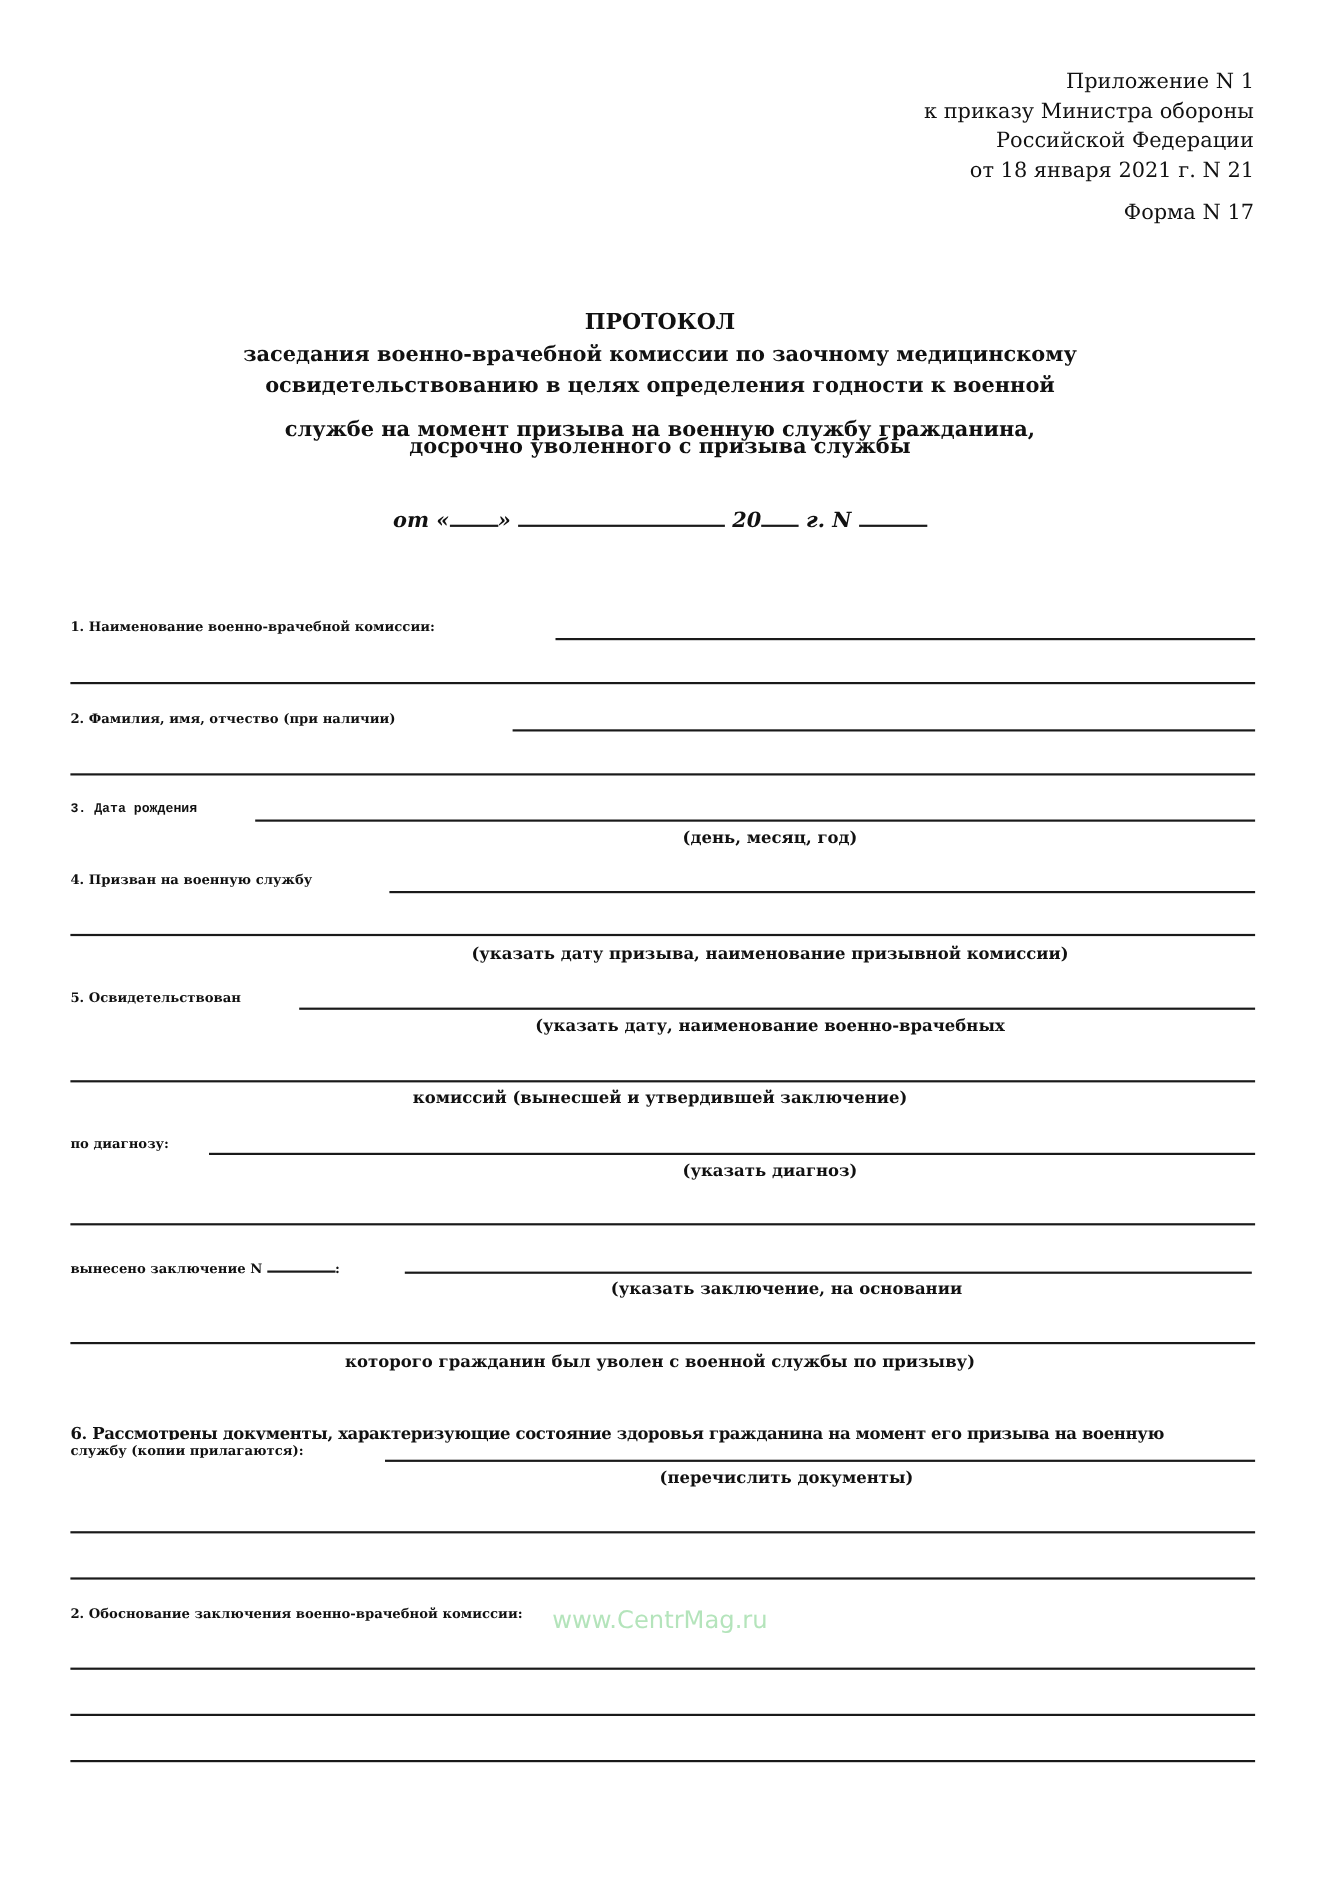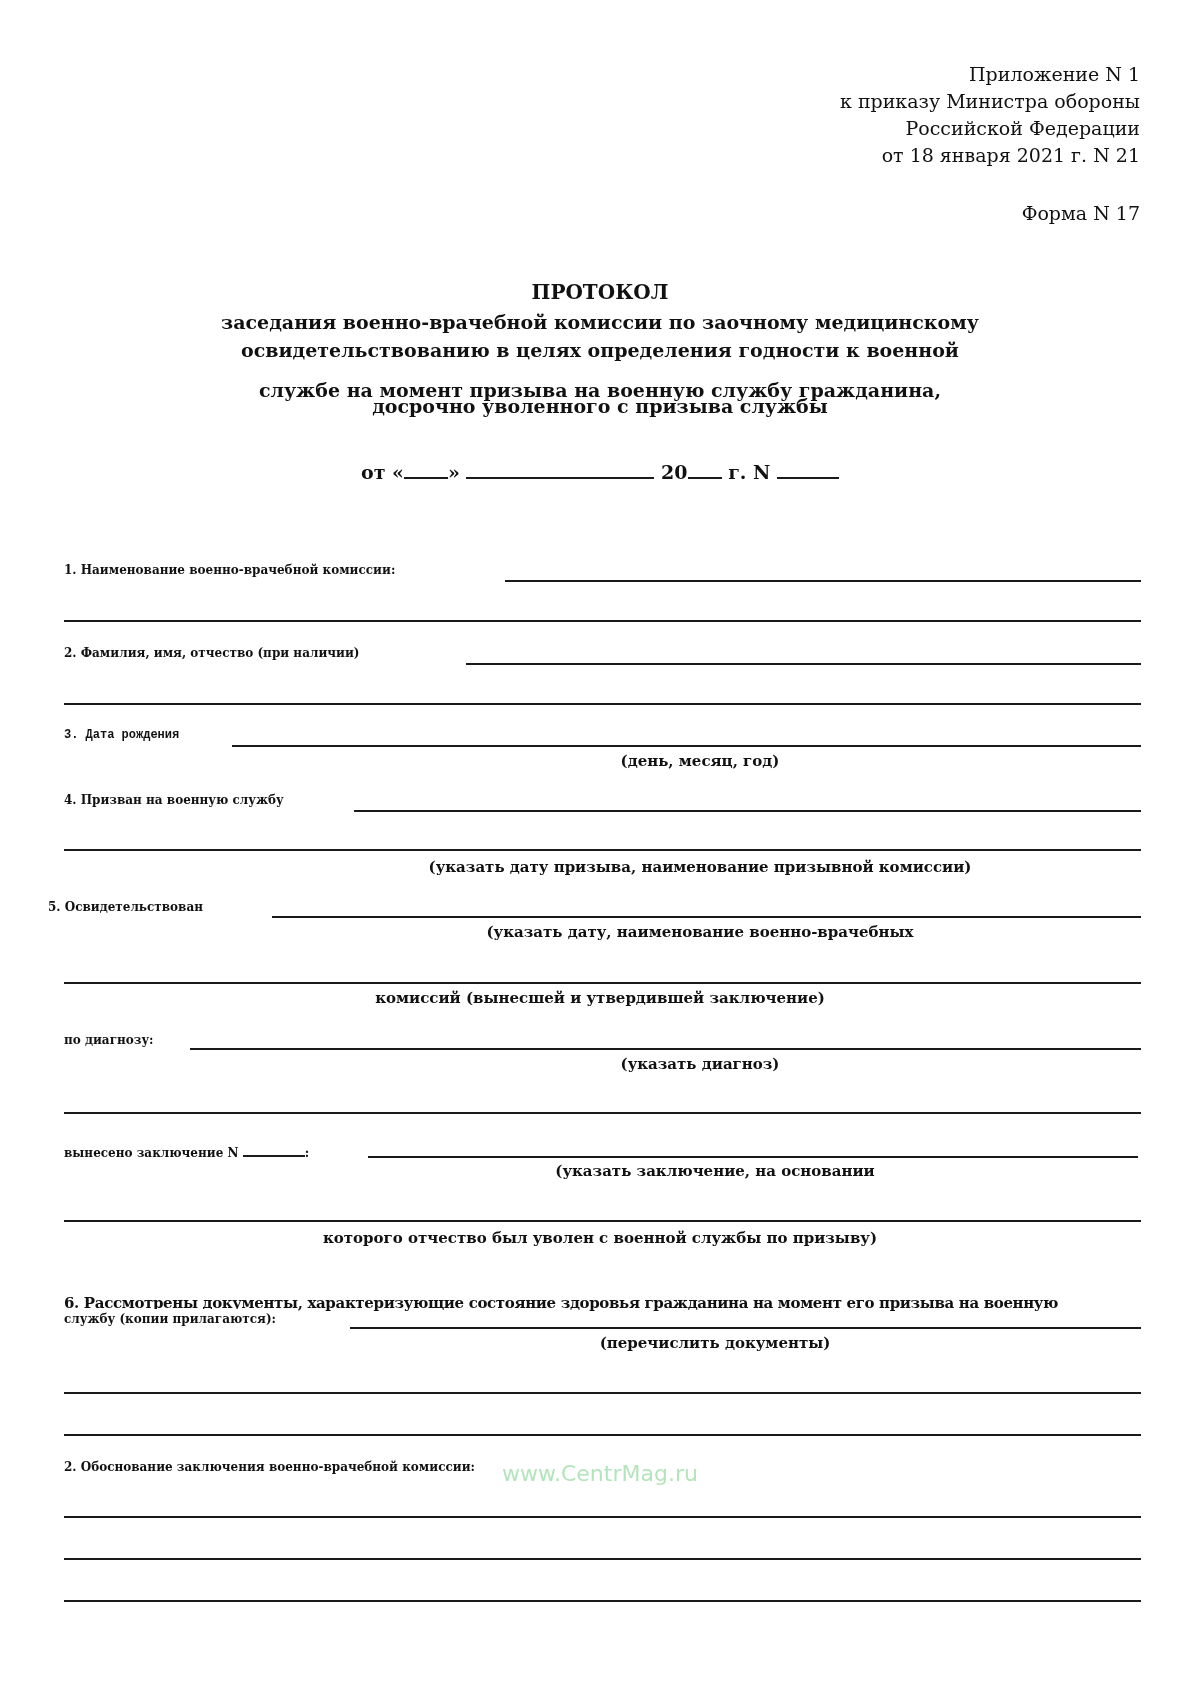--- a/index.html
+++ b/index.html
@@ -14,29 +14,29 @@
     .wm { color: #a8e0b0; font-family: "DejaVu Sans", sans-serif; font-size: 22px; white-space: nowrap; opacity: 0.85; }
     .blank-inline { display: inline-block; border-bottom: 2px solid #1a1a1a; height: 18px; vertical-align: baseline; }
   </style>
 </head>
 <body>
 
 <div class="abs hdr" style="top:63px;">Приложение N 1</div>
 <div class="abs hdr" style="top:90px;">к приказу Министра обороны</div>
 <div class="abs hdr" style="top:117px;">Российской Федерации</div>
 <div class="abs hdr" style="top:144px;">от 18 января 2021 г. N 21</div>
-<div class="abs hdr" style="top:202px;text-align:right;">Форма N 17</div>
+<div class="abs hdr" style="top:182px;text-align:right;">Форма N 17</div>
 
 <div class="abs title" style="top:281px; font-size:20px;">ПРОТОКОЛ</div>
 <div class="abs title" style="top:311px;">заседания военно-врачебной комиссии по заочному медицинскому</div>
 <div class="abs title" style="top:339px;">освидетельствованию в целях определения годности к военной</div>
 <div class="abs title" style="top:379px;">службе на момент призыва на военную службу гражданина,</div>
 <div class="abs title" style="top:395px;">досрочно уволенного с призыва службы</div>
 
-<div class="abs title" style="top:459px;">
+<div class="abs title" style="top:459px;font-style:italic;">
   <span>от «</span><span class="blank-inline" style="width:44px;"></span><span>»</span>
   <span class="blank-inline" style="width:188px;"></span>
   <span>20</span><span class="blank-inline" style="width:34px;"></span>
   <span>г. N</span>
   <span class="blank-inline" style="width:62px;"></span>
 </div>
 
 <div class="abs rule" style="left:505px; top:580px; width:636px;"></div>
 <div class="abs lbl" style="left:64px; top:560px;">1. Наименование военно-врачебной комиссии:</div>
 <div class="abs rule" style="left:64px; top:620px; width:1077px;"></div>
@@ -48,35 +48,35 @@
 <div class="abs rule" style="left:232px; top:745px; width:909px;"></div>
 <div class="abs lbl" style="left:64px; top:725px;font-family:Liberation Mono, monospace;">3. Дата рождения</div>
 <div class="abs cap" style="top:751px; left:100px;">(день, месяц, год)</div>
 
 <div class="abs rule" style="left:354px; top:810px; width:787px;"></div>
 <div class="abs lbl" style="left:64px; top:790px;">4. Призван на военную службу</div>
 <div class="abs rule" style="left:64px; top:849px; width:1077px;"></div>
 <div class="abs cap" style="top:857px; left:100px;">(указать дату призыва, наименование призывной комиссии)</div>
 
 <div class="abs rule" style="left:272px; top:916px; width:869px;"></div>
-<div class="abs lbl" style="left:48px; top:897px;">5. Освидетельствован</div>
+<div class="abs lbl" style="left:64px; top:897px;">5. Освидетельствован</div>
 <div class="abs cap" style="top:922px; left:100px;">(указать дату, наименование военно-врачебных</div>
 <div class="abs rule" style="left:64px; top:982px; width:1077px;"></div>
 <div class="abs cap" style="top:988px; left:0px;">комиссий (вынесшей и утвердившей заключение)</div>
 
 <div class="abs rule" style="left:190px; top:1048px; width:951px;"></div>
 <div class="abs lbl" style="left:64px; top:1030px;">по диагнозу:</div>
 <div class="abs cap" style="top:1054px; left:100px;">(указать диагноз)</div>
 <div class="abs rule" style="left:64px; top:1112px; width:1077px;"></div>
 
 <div class="abs lbl" style="left:64px; top:1137px;"><span>вынесено заключение N</span> <span class="blank-inline" style="width:62px;"></span><span>:</span></div>
 <div class="abs rule" style="left:368px; top:1156px; width:770px;"></div>
 <div class="abs cap" style="top:1161px; left:115px;">(указать заключение, на основании</div>
 <div class="abs rule" style="left:64px; top:1220px; width:1077px;"></div>
-<div class="abs cap" style="top:1228px; left:0px;">которого отчество был уволен с военной службы по призыву)</div>
+<div class="abs cap" style="top:1228px; left:0px;">которого гражданин был уволен с военной службы по призыву)</div>
 
 <div class="abs lbl" style="left:64px; top:1265px; font-size:15px; letter-spacing:-0.35px;margin-top:28px;">6. Рассмотрены документы, характеризующие состояние здоровья гражданина на момент его призыва на военную</div>
 <div class="abs rule" style="left:350px; top:1327px; width:791px;"></div>
 <div class="abs lbl" style="left:64px; top:1309px;">службу (копии прилагаются):</div>
 <div class="abs cap" style="top:1333px; left:115px;">(перечислить документы)</div>
 <div class="abs rule" style="left:64px; top:1392px; width:1077px;"></div>
 <div class="abs rule" style="left:64px; top:1434px; width:1077px;"></div>
 
 <div class="abs lbl" style="left:64px; top:1457px; background:transparent;">2. Обоснование заключения военно-врачебной комиссии:</div>
 <div class="abs wm" style="left:502px; top:1461px;">www.CentrMag.ru</div>

